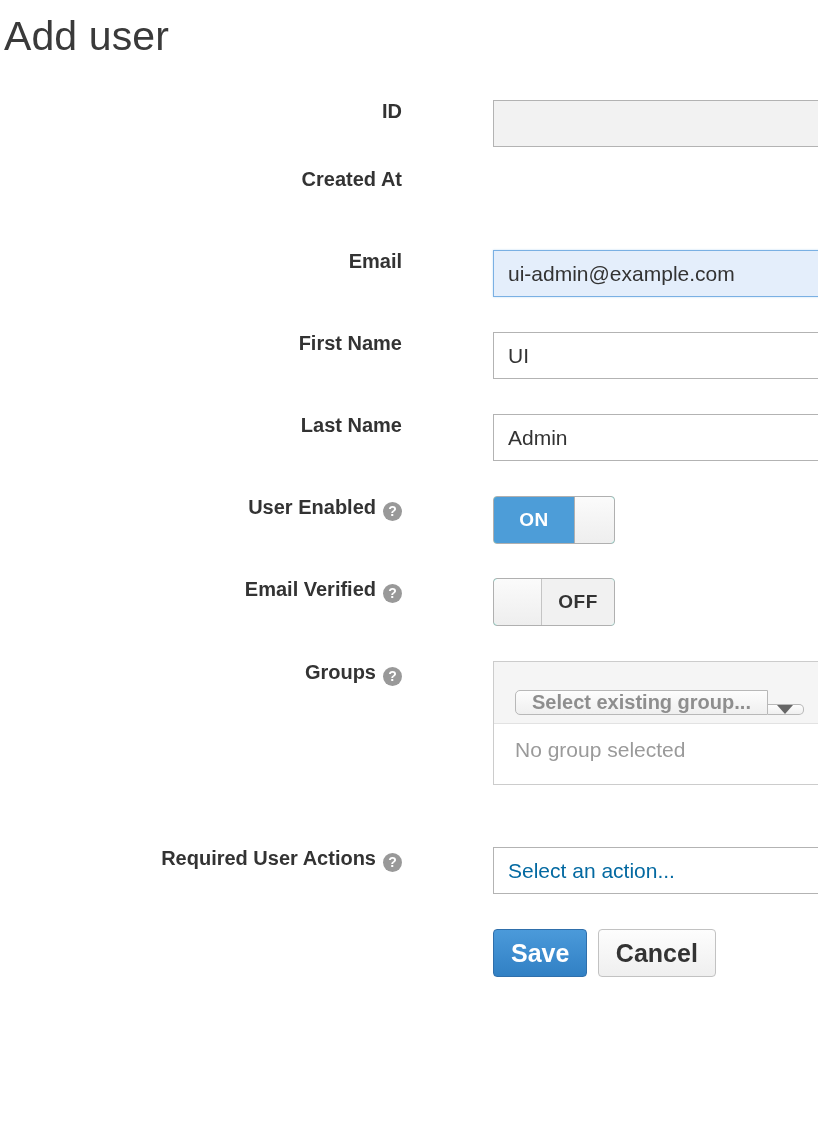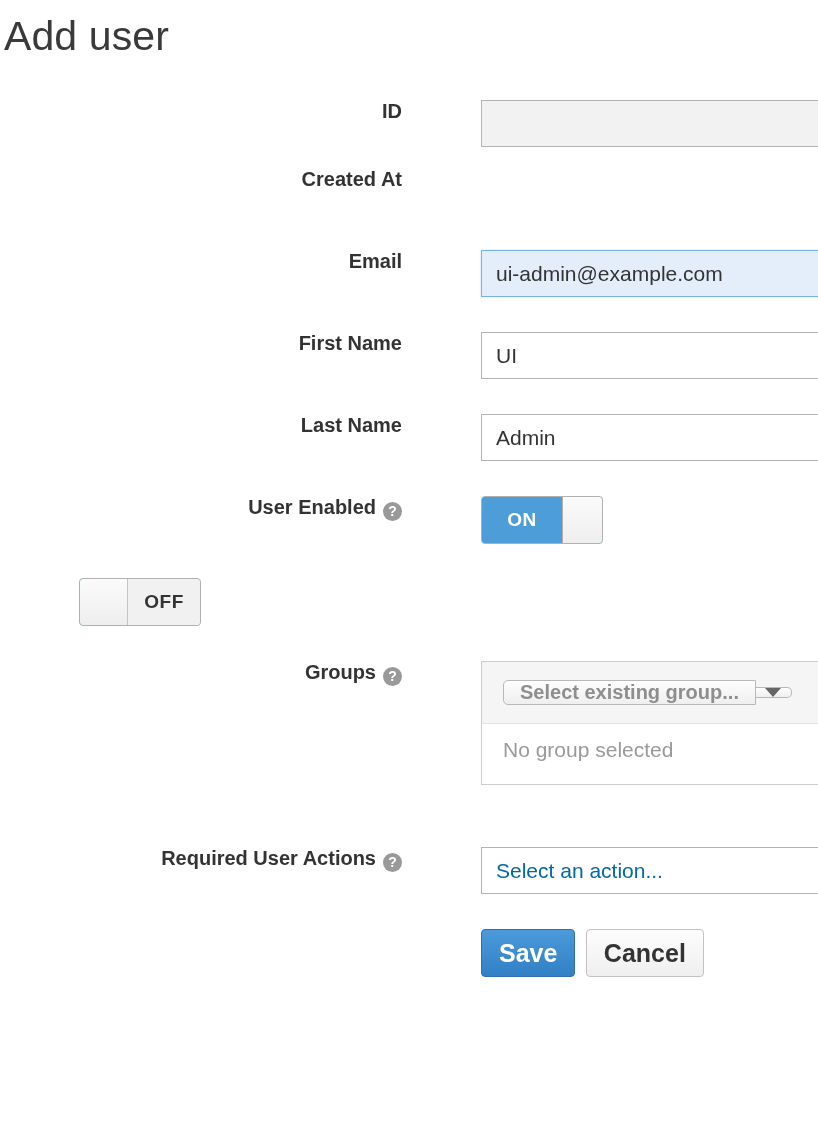--- a/index.html
+++ b/index.html
@@ -34,20 +34,21 @@
     position: absolute;
     left: 0;
     top: 100px;
     width: 818px;
   }
   .form-row {
     position: relative;
     display: flex;
     align-items: flex-start;
     width: 750px;
+    gap: 12px;
   }
 
   .label-col {
     width: 402px;
     flex: 0 0 402px;
     text-align: right;
     padding-right: 0px;
     box-sizing: border-box;
     font-size: 20px;
     font-weight: bold;
@@ -172,21 +173,21 @@
     box-sizing: border-box;
     background: #f5f5f5;
     border-bottom: 1px solid #e2e2e2;
     padding: 8px 0 8px 21px;
     height: 62px;
     display: flex;
     align-items: center;
   }
   .split-btn {
     display: flex;
-    align-items: center;
+    align-items: flex-end;
     height: 44px;
   }
   .split-btn .main {
     box-sizing: border-box;
     background: linear-gradient(#fdfdfd, #efefef);
     border: 1px solid #b8b8b8;
     border-radius: 5px 0 0 5px;
     padding: 0 16px;
     display: flex;
     align-items: center;
@@ -318,20 +319,23 @@
     </div>
     <div class="control-col">
       <div class="toggle on">
         <div class="seg-label">ON</div>
         <div class="seg-handle"></div>
       </div>
     </div>
   </div>
 
   <div class="form-row" style="height:83px;">
+    <div class="label-col">
+      <span>Email Verified</span><span class="help-icon">?</span>
+    </div>
     <div class="control-col">
       <div class="toggle off">
         <div class="seg-handle"></div>
         <div class="seg-label">OFF</div>
       </div>
     </div>
   </div>
 
   <div class="form-row" style="height:186px;">
     <div class="label-col">

